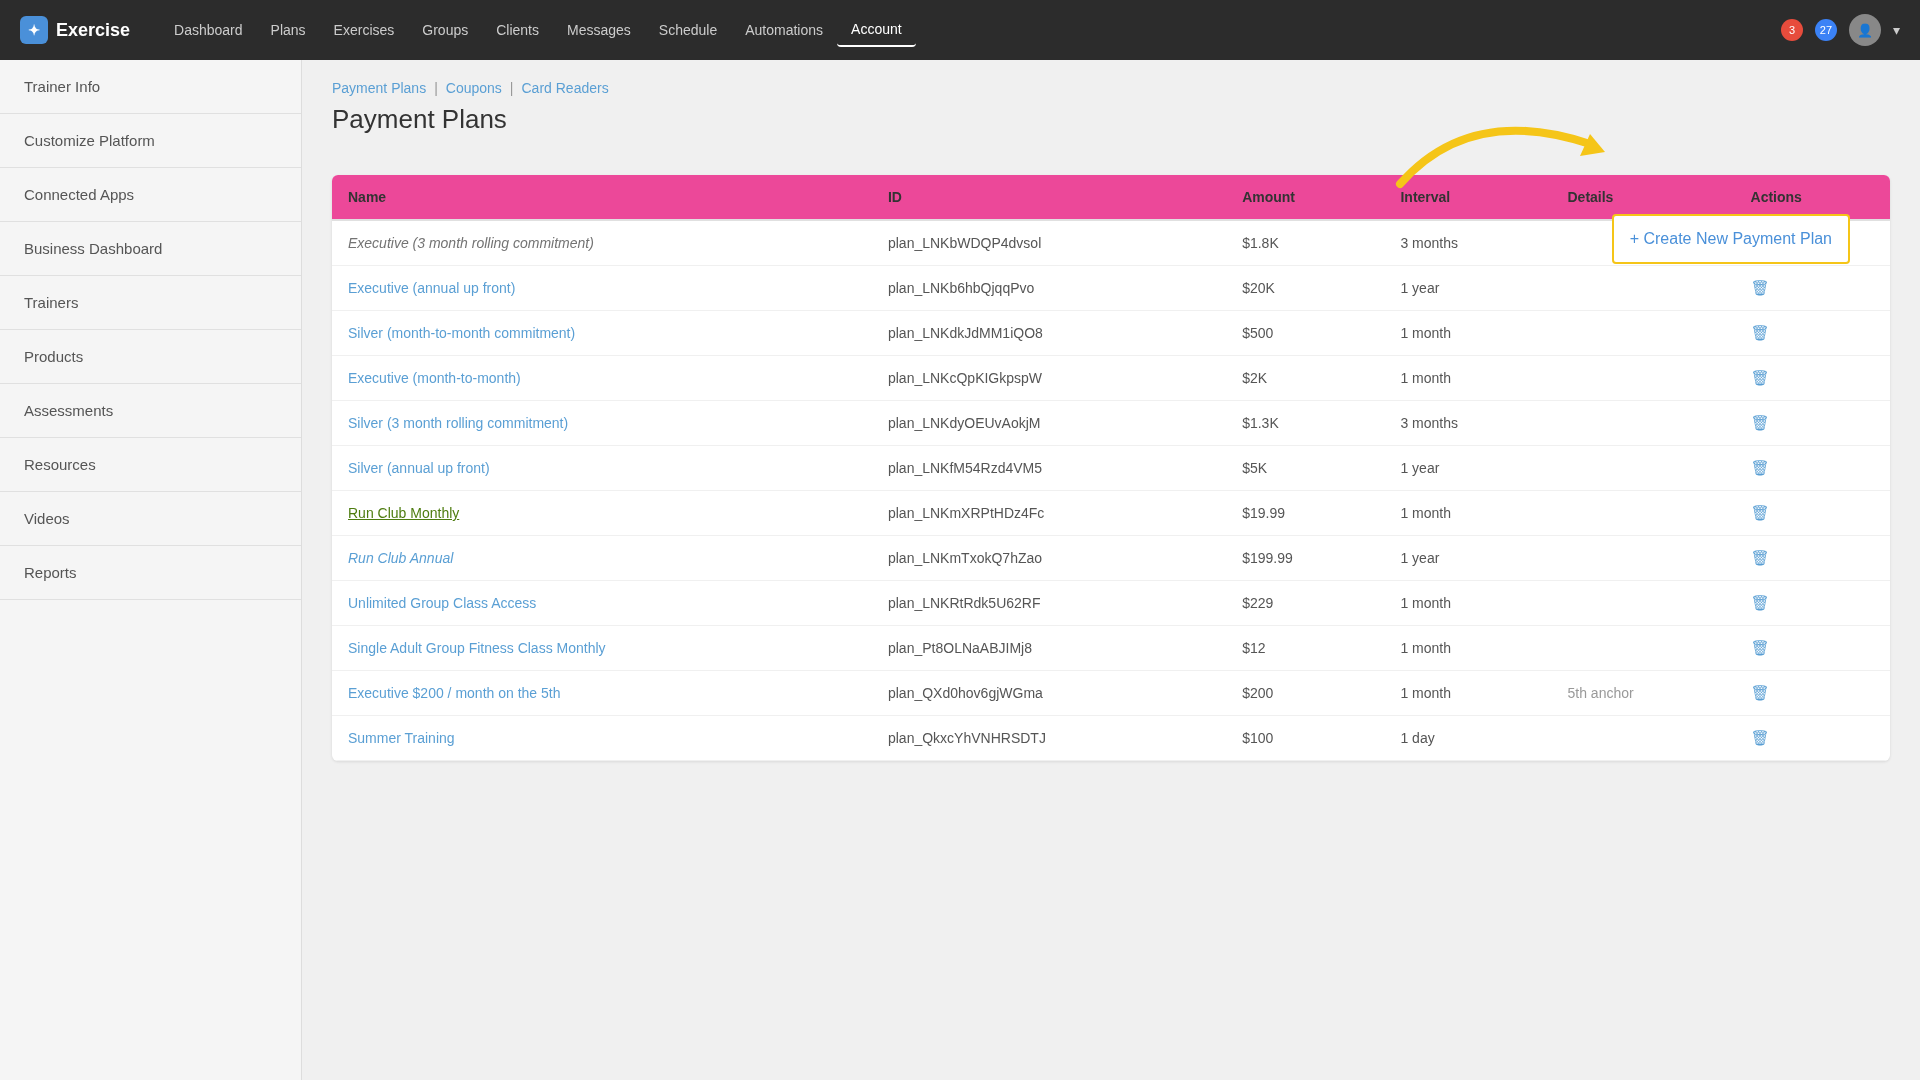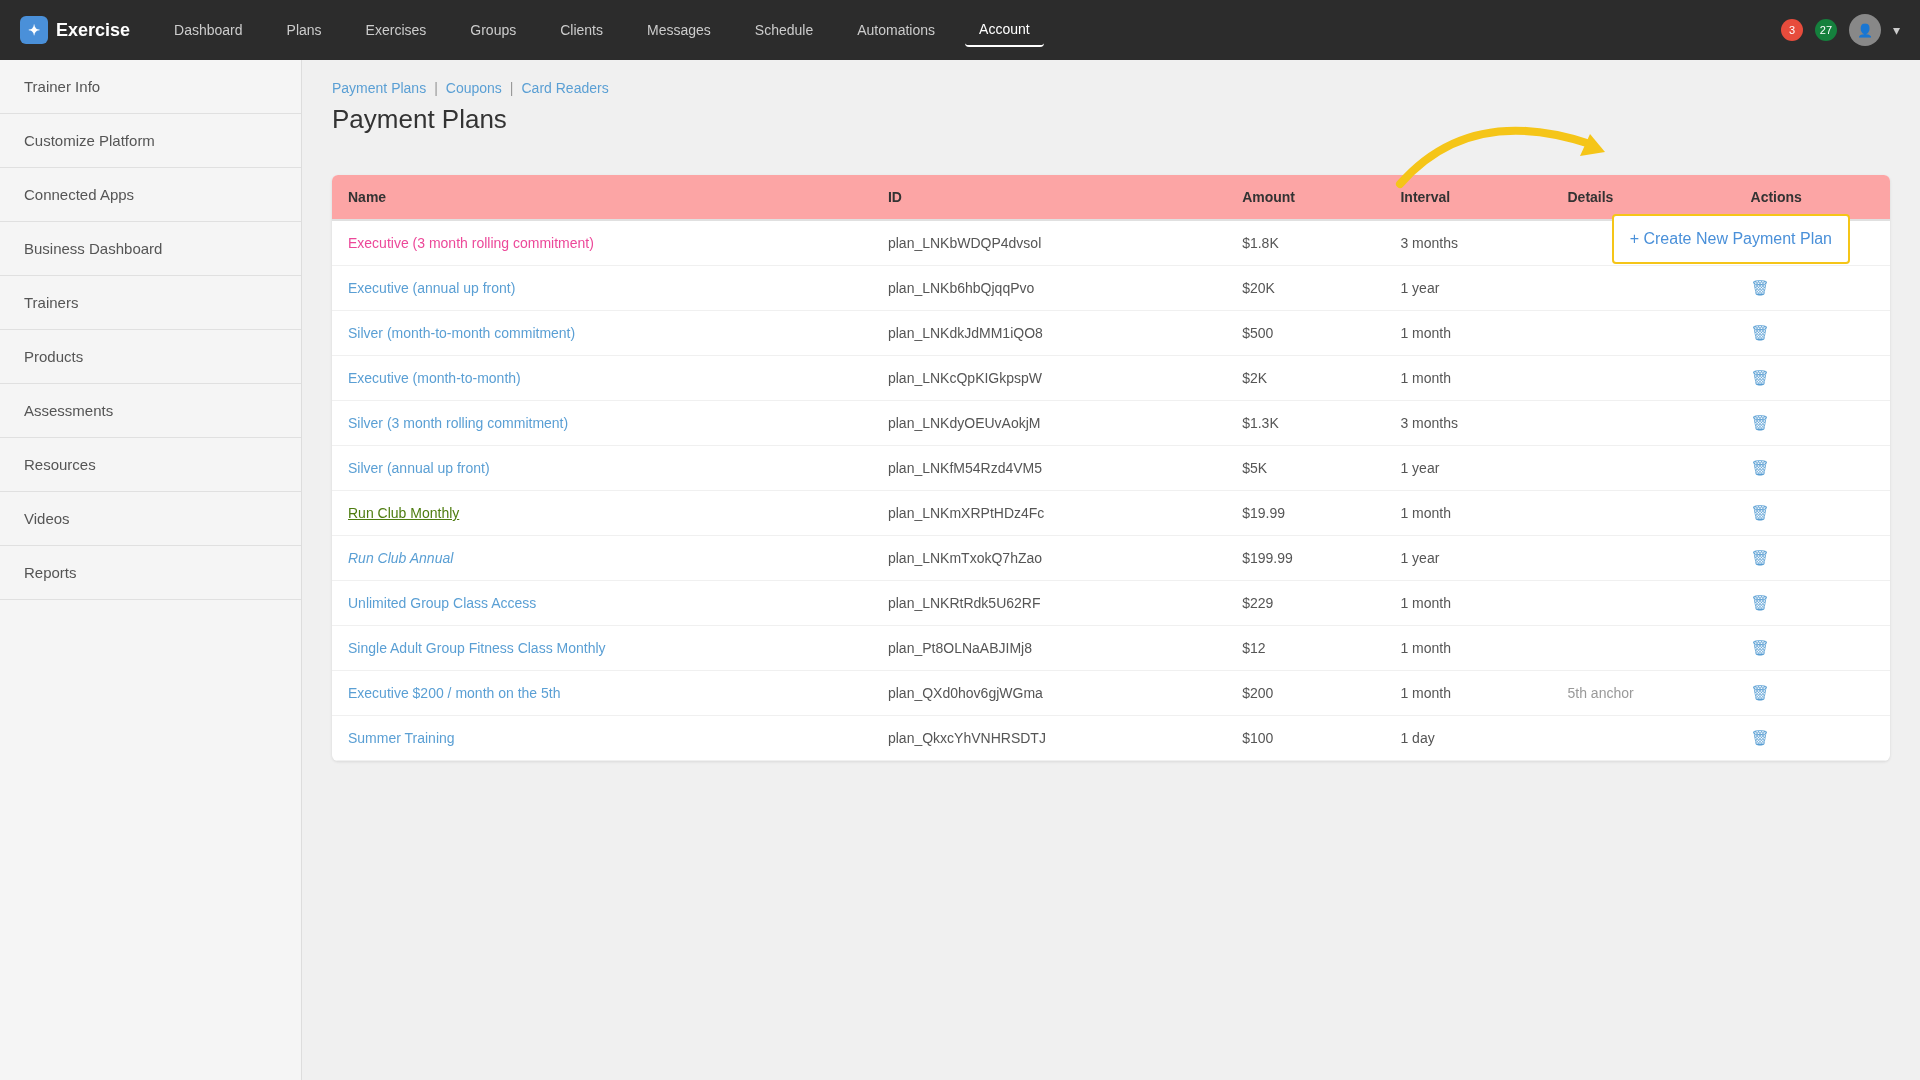--- a/index.html
+++ b/index.html
@@ -31,21 +31,21 @@
       display: flex;
       align-items: center;
       justify-content: center;
       color: white;
       font-size: 14px;
       font-weight: bold;
     }
     .nav-items {
       display: flex;
       align-items: center;
-      gap: 16px;
+      gap: 0;
       flex: 1;
     }
     .nav-item {
       color: #ccc;
       padding: 8px 14px;
       border-radius: 4px;
       cursor: pointer;
       display: flex;
       align-items: center;
       gap: 6px;
@@ -157,21 +157,21 @@
       background: white;
       border-radius: 6px;
       overflow: hidden;
       box-shadow: 0 1px 3px rgba(0,0,0,0.1);
     }
     .table {
       width: 100%;
       border-collapse: collapse;
     }
     .table thead tr {
-      background: #fca5a5;
+      background: #ec4899;
       border-bottom: 2px solid #e0e0e0;
     }
     .table th {
       padding: 14px 16px;
       text-align: left;
       font-weight: 600;
       color: #333;
       font-size: 14px;
     }
     .table tbody tr {
@@ -216,21 +216,21 @@
       <div class="nav-item">Exercises</div>
       <div class="nav-item">Groups</div>
       <div class="nav-item">Clients</div>
       <div class="nav-item">Messages</div>
       <div class="nav-item">Schedule</div>
       <div class="nav-item">Automations</div>
       <div class="nav-item active">Account</div>
     </div>
   <div class="nav-right">
     <div class="nav-badge">3</div>
-    <div class="nav-badge" style="background:#15803d;">27</div>
+    <div class="nav-badge" style="background:#3b82f6;">27</div>
     <div class="nav-avatar">👤</div>
     <span style="color:#ccc;">▾</span>
   </div>
 </nav>
 
 <div class="main-layout">
 
   <aside class="sidebar" id="sidebar-container">
       <div class="sidebar-item">Trainer Info</div>
       <div class="sidebar-item">Customize Platform</div>
@@ -274,21 +274,21 @@
             <th>Name</th>
             <th>ID</th>
             <th>Amount</th>
             <th>Interval</th>
             <th>Details</th>
             <th>Actions</th>
           </tr>
         </thead>
         <tbody id="table-body">
             <tr>
-              <td class="name-cell" style="color: #ec4899; cursor: pointer;">Executive (3 month rolling commitment)</td>
+              <td class="name-cell" style="color: #737373; cursor: pointer; font-style: italic;">Executive (3 month rolling commitment)</td>
               <td>plan_LNKbWDQP4dvsol</td>
               <td>$1.8K</td>
               <td>3 months</td>
               <td style="color: rgb(153, 153, 153);"></td>
               <td><span class="delete-icon" style="font-size: 15px; color: rgb(90, 159, 212);">🗑</span></td>
             </tr>
             <tr>
               <td class="name-cell" style="color: rgb(90, 159, 212); cursor: pointer;">Executive (annual up front)</td>
               <td>plan_LNKb6hbQjqqPvo</td>
               <td>$20K</td>

